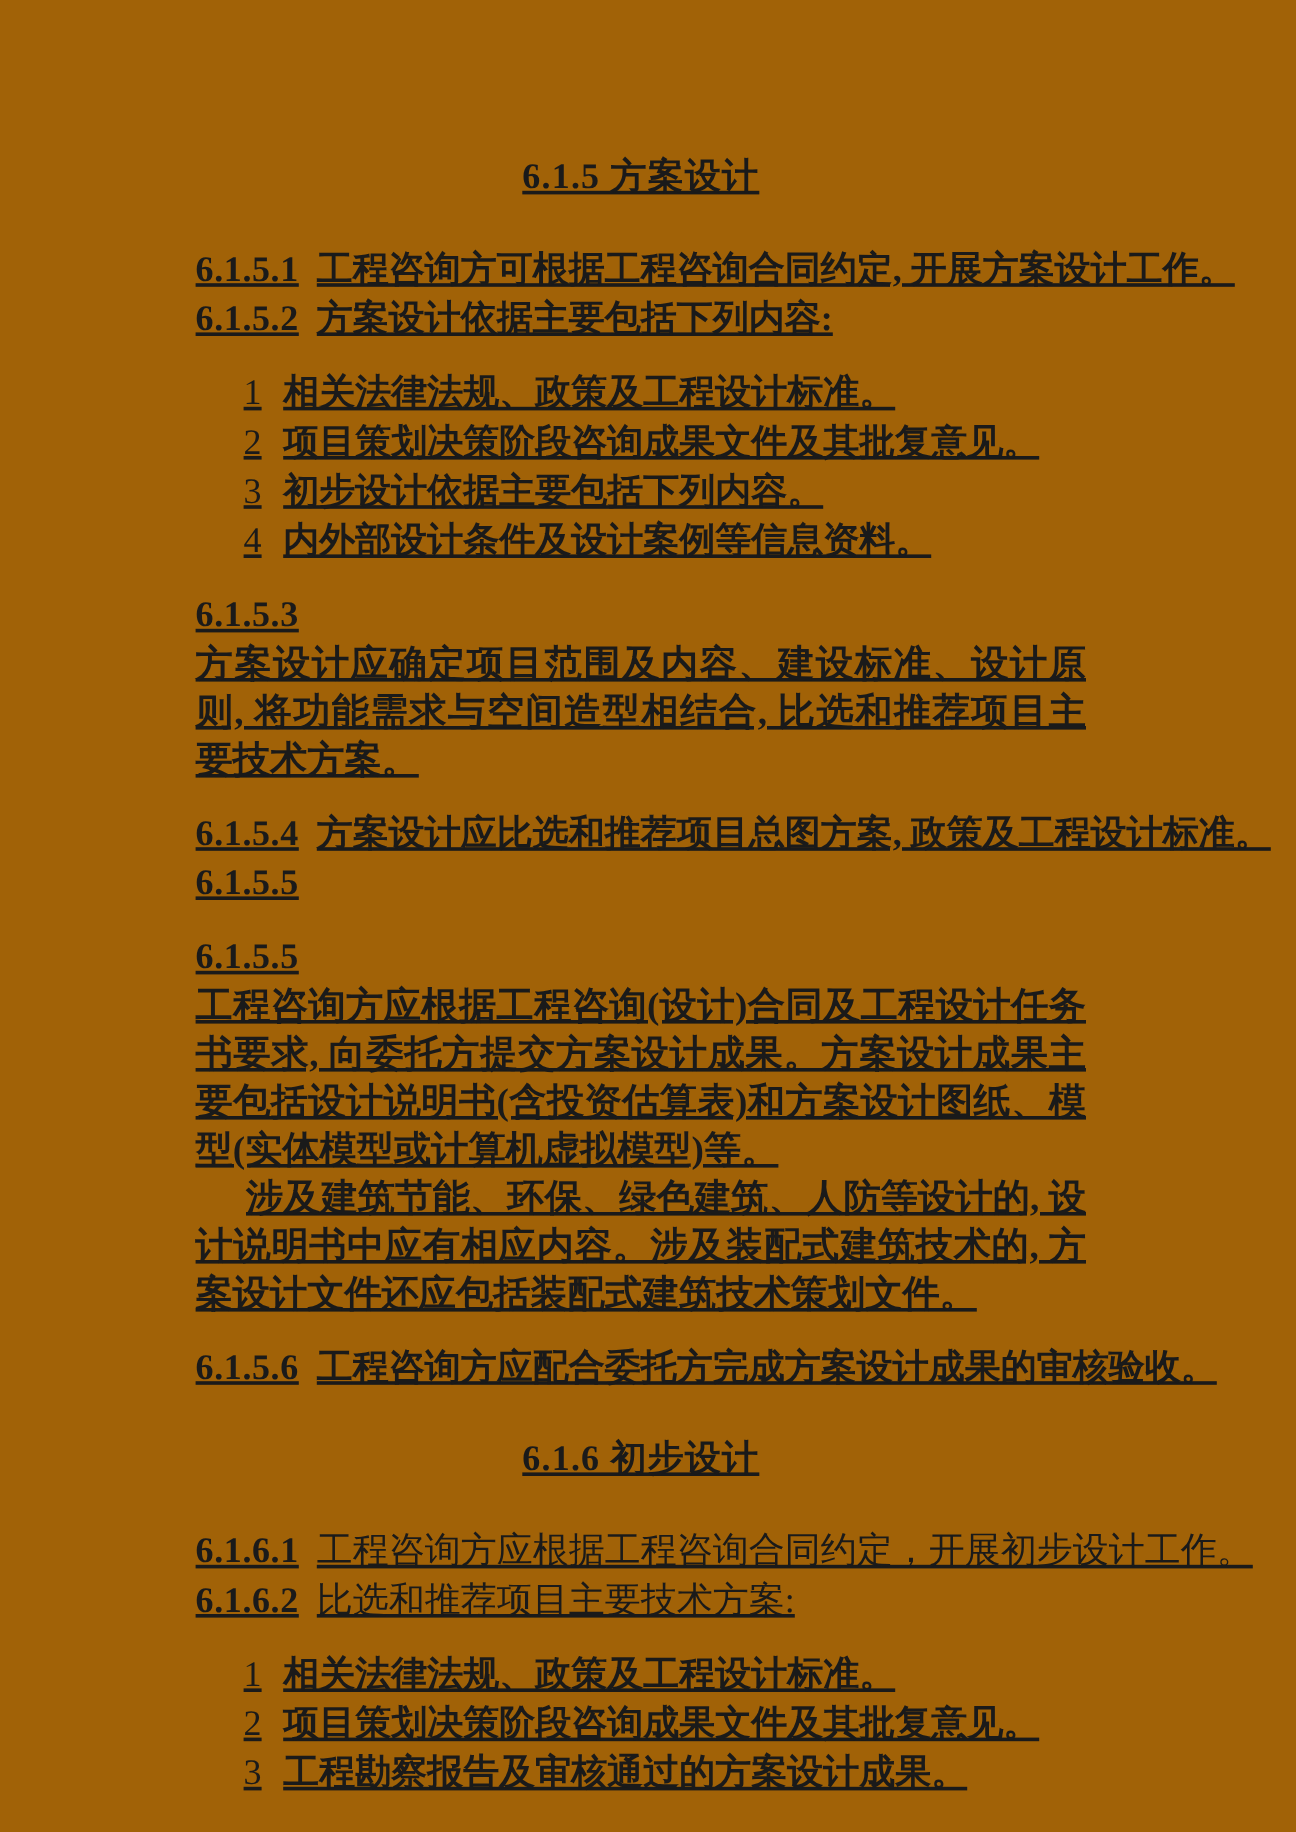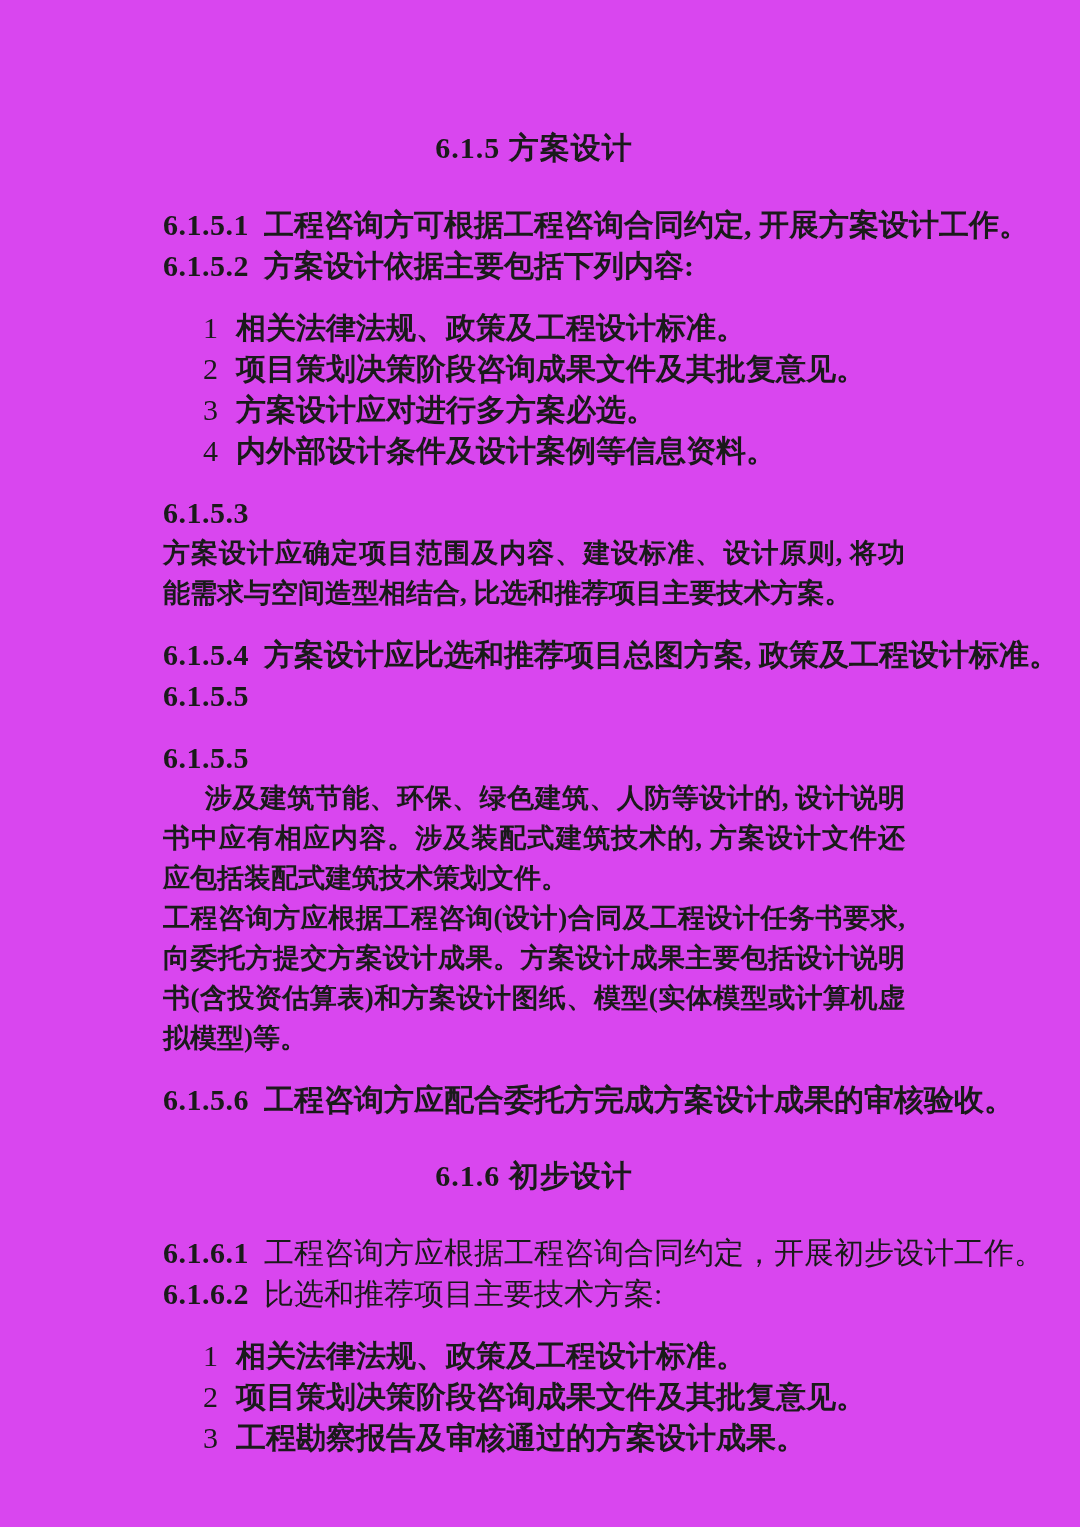--- a/index.html
+++ b/index.html
@@ -7,23 +7,24 @@
     width: 1080px;
     height: 1527px;
     background: #ffffff;
     font-family: "Liberation Serif", "DejaVu Serif", serif;
   }
   .page {
     box-sizing: border-box;
     width: 1080px;
     height: 1527px;
     padding: 130px 175px 40px 163px;
-    background: #d946ef;
+    background: #a16207;
     color: #1a1a1a;
     overflow: hidden;
+    text-decoration: underline;
   }
   .sec-title {
     font-size: 30px;
     line-height: 36px;
     font-weight: 700;
     text-align: center;
     margin: 0 0 38px 0;
     letter-spacing: 1px;
   }
   .sec-title.second {
@@ -39,21 +40,21 @@
     font-weight: 700;
     margin-right: 15px;
     letter-spacing: 0.5px;
   }
   .clause .txt { font-weight: 700; }
   .clause.light .txt { font-weight: 400; margin-top: 16px; }
   .list { padding-left: 40px; }
   .list .num { font-weight: 400; margin-right: 18px; }
   .list .txt { font-weight: 700; }
   .para {
-    font-size: 27px;
+    font-size: 31px;
     line-height: 40px;
     font-weight: 700;
     text-align: justify;
     margin: 0;
   }
   .para.indent { text-indent: 42px; }
   .mt7 { margin-top: 21px; }
 </style>
 </head>
 <body>
@@ -70,21 +71,21 @@
     <span class="num">6.1.5.2</span><span class="txt">方案设计依据主要包括下列内容:</span>
   </p>
 
   <p class="line list mt7">
     <span class="num">1</span><span class="txt">相关法律法规、政策及工程设计标准。</span>
   </p>
   <p class="line list">
     <span class="num">2</span><span class="txt">项目策划决策阶段咨询成果文件及其批复意见。</span>
   </p>
   <p class="line list">
-    <span class="num">3</span><span class="txt">方案设计应对进行多方案必选。</span>
+    <span class="num">3</span><span class="txt">初步设计依据主要包括下列内容。</span>
   </p>
   <p class="line list">
     <span class="num">4</span><span class="txt">内外部设计条件及设计案例等信息资料。</span>
   </p>
 
   <p class="line clause mt7">
     <span class="num">6.1.5.3</span>
   </p>
   <p class="para">方案设计应确定项目范围及内容、建设标准、设计原则, 将功能需求与空间造型相结合, 比选和推荐项目主要技术方案。</p>
 
@@ -92,23 +93,23 @@
     <span class="num">6.1.5.4</span><span class="txt">方案设计应比选和推荐项目总图方案, 政策及工程设计标准。</span>
   </p>
 
   <p class="line clause">
     <span class="num">6.1.5.5</span>
   </p>
 
   <p class="line clause mt7">
     <span class="num">6.1.5.5</span>
   </p>
+  <p class="para">工程咨询方应根据工程咨询(设计)合同及工程设计任务书要求, 向委托方提交方案设计成果。方案设计成果主要包括设计说明书(含投资估算表)和方案设计图纸、模型(实体模型或计算机虚拟模型)等。</p>
+
   <p class="para indent">涉及建筑节能、环保、绿色建筑、人防等设计的, 设计说明书中应有相应内容。涉及装配式建筑技术的, 方案设计文件还应包括装配式建筑技术策划文件。</p>
-
-  <p class="para">工程咨询方应根据工程咨询(设计)合同及工程设计任务书要求, 向委托方提交方案设计成果。方案设计成果主要包括设计说明书(含投资估算表)和方案设计图纸、模型(实体模型或计算机虚拟模型)等。</p>
 
   <p class="line clause mt7">
     <span class="num">6.1.5.6</span><span class="txt">工程咨询方应配合委托方完成方案设计成果的审核验收。</span>
   </p>
 
   <h1 class="sec-title second">6.1.6 初步设计</h1>
 
   <p class="line clause light">
     <span class="num">6.1.6.1</span><span class="txt">工程咨询方应根据工程咨询合同约定，开展初步设计工作。</span>
   </p>

